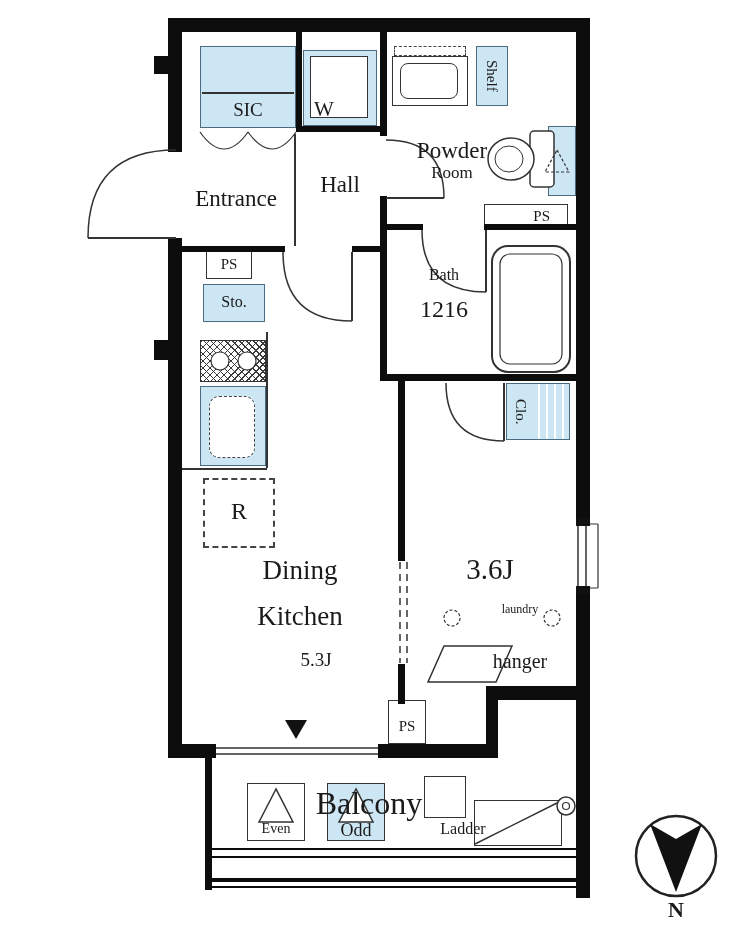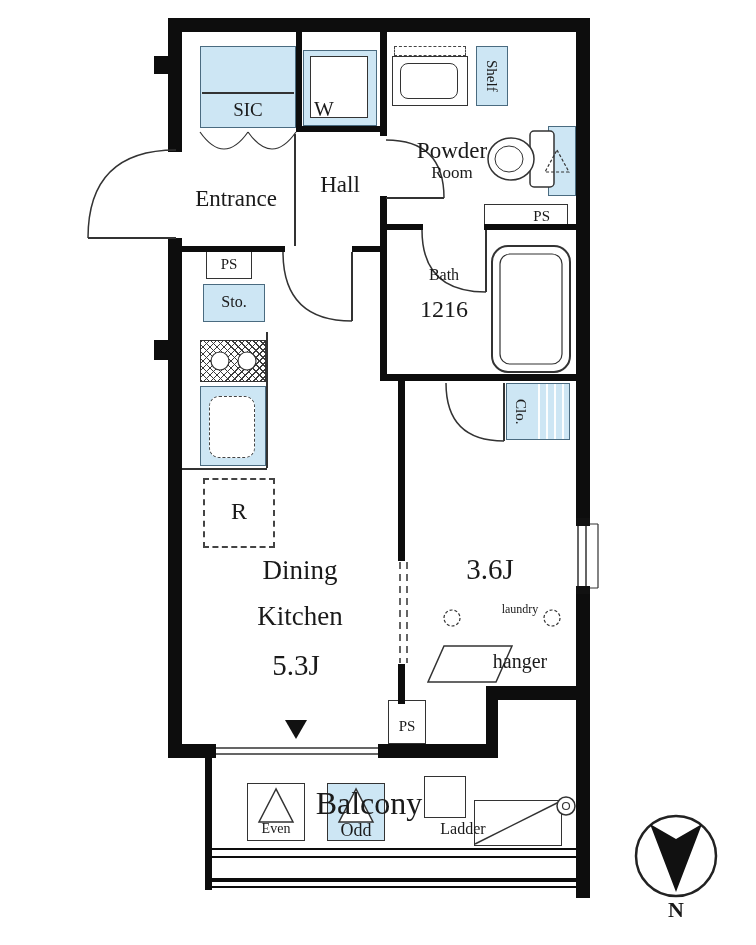--- a/index.html
+++ b/index.html
@@ -169,21 +169,21 @@
   </svg>
 
   <div class="lbl" style="left:181px;top:186px;width:110px;font-size:23px">Entrance</div>
   <div class="lbl" style="left:300px;top:172px;width:80px;font-size:23px">Hall</div>
   <div class="lbl" style="left:400px;top:138px;width:104px;font-size:23px">Powder</div>
   <div class="lbl" style="left:400px;top:164px;width:104px;font-size:17px">Room</div>
   <div class="lbl" style="left:404px;top:266px;width:80px;font-size:16px">Bath</div>
   <div class="lbl" style="left:404px;top:296px;width:80px;font-size:24px">1216</div>
   <div class="lbl" style="left:240px;top:556px;width:120px;font-size:27px">Dining</div>
   <div class="lbl" style="left:240px;top:602px;width:120px;font-size:27px">Kitchen</div>
-  <div class="lbl" style="left:236px;top:650px;width:120px;font-size:29px">5.3J</div>
+  <div class="lbl" style="left:256px;top:650px;width:120px;font-size:19px">5.3J</div>
   <div class="lbl" style="left:430px;top:554px;width:120px;font-size:29px">3.6J</div>
   <div class="lbl" style="left:314px;top:786px;width:110px;font-size:32px">Balcony</div>
 
   <div class="lbl" style="left:200px;top:100px;width:96px;font-size:19px">SIC</div>
   <div class="lbl" style="left:308px;top:98px;width:32px;font-size:21px">W</div>
   <div class="lbl vtext" style="left:476px;top:46px;width:32px;height:60px;font-size:15px">Shelf</div>
   <div class="lbl" style="left:484px;top:208px;width:84px;font-size:15px;text-align:right;padding-right:18px">PS</div>
   <div class="lbl" style="left:206px;top:256px;width:46px;font-size:15px">PS</div>
   <div class="lbl" style="left:388px;top:718px;width:38px;font-size:15px">PS</div>
   <div class="lbl" style="left:203px;top:293px;width:62px;font-size:16px">Sto.</div>

